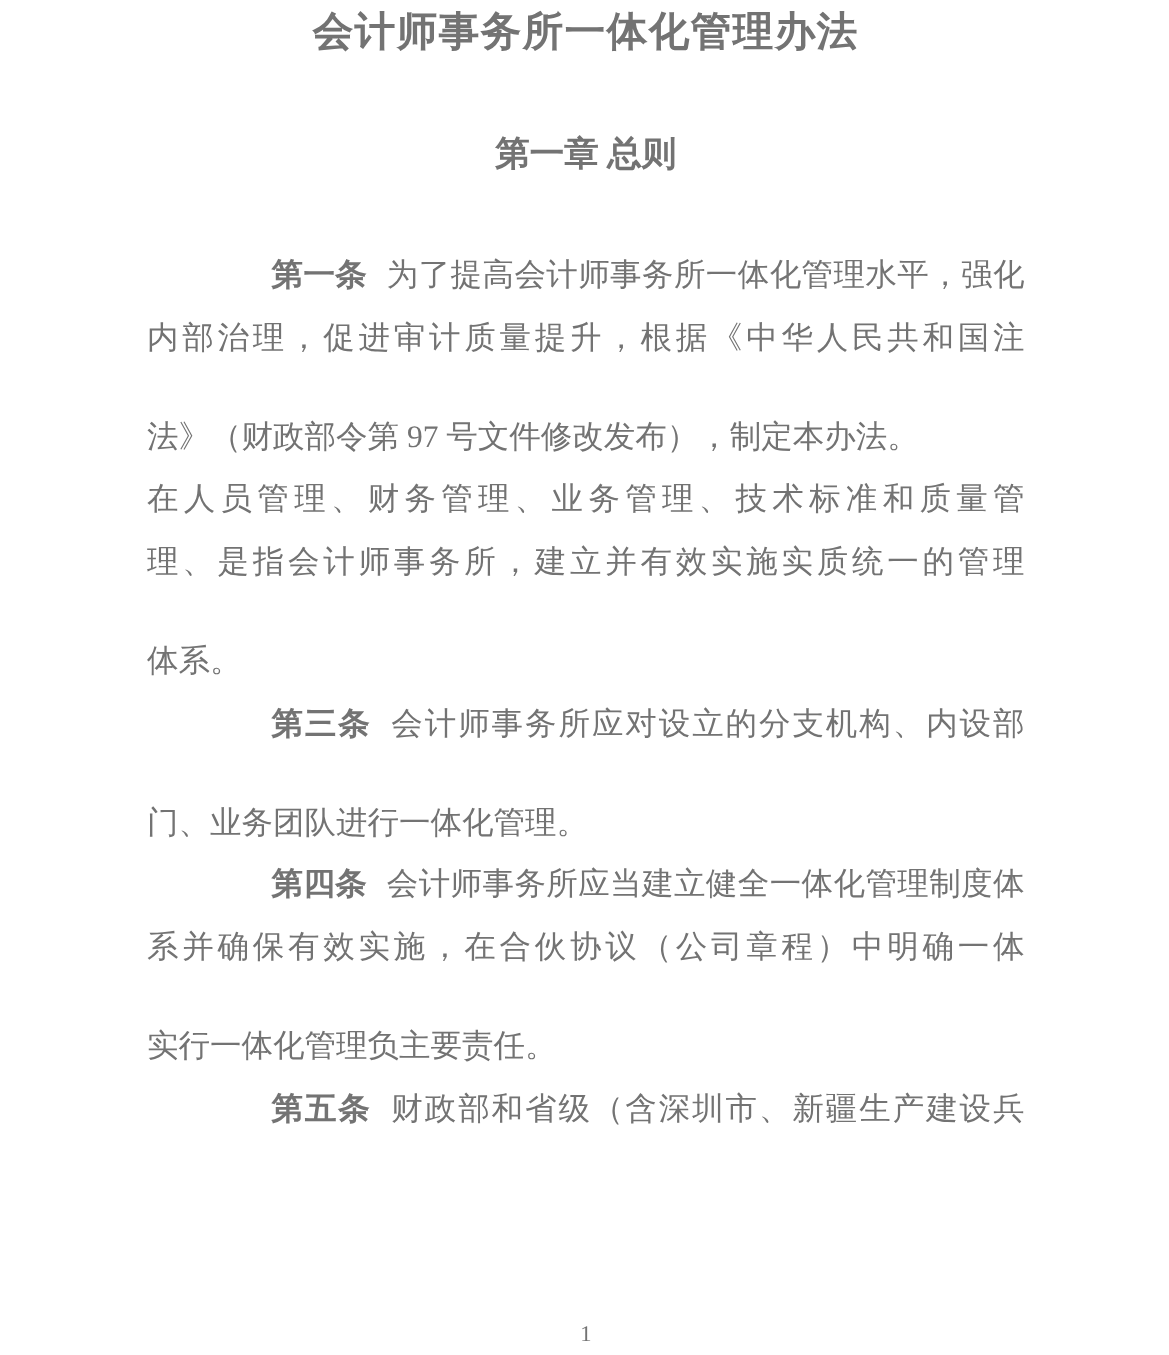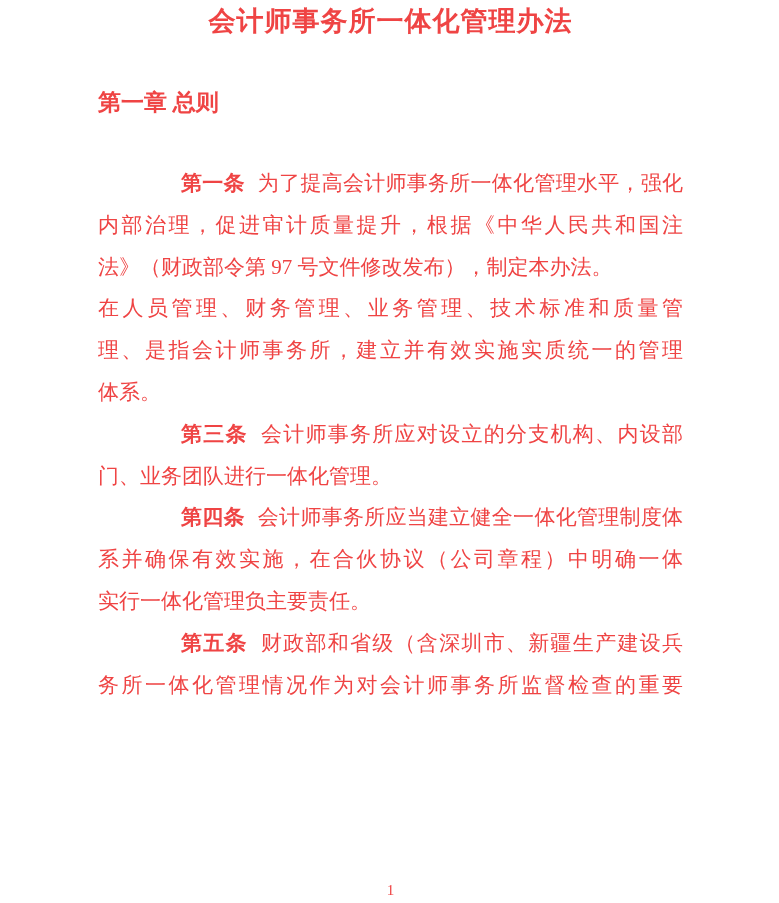--- a/index.html
+++ b/index.html
@@ -5,21 +5,21 @@
   html, body {
     margin: 0;
     padding: 0;
     background: #ffffff;
   }
   .page {
     position: relative;
     width: 779px;
     height: 903px;
     background: #ffffff;
-    color: #ef4444;
+    color: #737373;
     font-family: "Liberation Serif", "DejaVu Serif", serif;
     overflow: hidden;
   }
   .doc-title {
     position: absolute;
     left: 98px;
     width: 585px;
     top: 4px;
     font-size: 27px;
     line-height: 34px;
@@ -28,37 +28,39 @@
     letter-spacing: 1px;
   }
   .chapter-heading {
     position: absolute;
     left: 98px;
     width: 585px;
     top: 88px;
     font-size: 23px;
     line-height: 30px;
     font-weight: 700;
+    text-align: center;
   }
   .doc-body {
     position: absolute;
     left: 98px;
     width: 585px;
     top: 163px;
     font-size: 21px;
     line-height: 41.8px;
   }
   .line {
     text-align: justify;
     text-align-last: justify;
     white-space: nowrap;
     width: 100%;
   }
   .line.para-end {
     text-align-last: left;
+    margin-top: 24px;
   }
   .line.first {
     text-indent: 42px;
   }
   .article-label {
     font-weight: 700;
     margin-right: 0.62em;
     margin-left: 41px;
   }
   .page-number {
@@ -91,19 +93,18 @@
     <div class="line para-end">体系。</div>
 
     <div class="line first"><span class="article-label">第三条</span><span>会计师事务所应对设立的分支机构、内设部</span></div>
     <div class="line para-end">门、业务团队进行一体化管理。</div>
 
     <div class="line first"><span class="article-label">第四条</span><span>会计师事务所应当建立健全一体化管理制度体</span></div>
     <div class="line">系并确保有效实施，在合伙协议（公司章程）中明确一体</div>
     <div class="line para-end">实行一体化管理负主要责任。</div>
 
     <div class="line first"><span class="article-label">第五条</span><span>财政部和省级（含深圳市、新疆生产建设兵</span></div>
-    <div class="line">务所一体化管理情况作为对会计师事务所监督检查的重要</div>
 
   </div>
 
   <div class="page-number">1</div>
 
 </div>
 
 </body></html>

